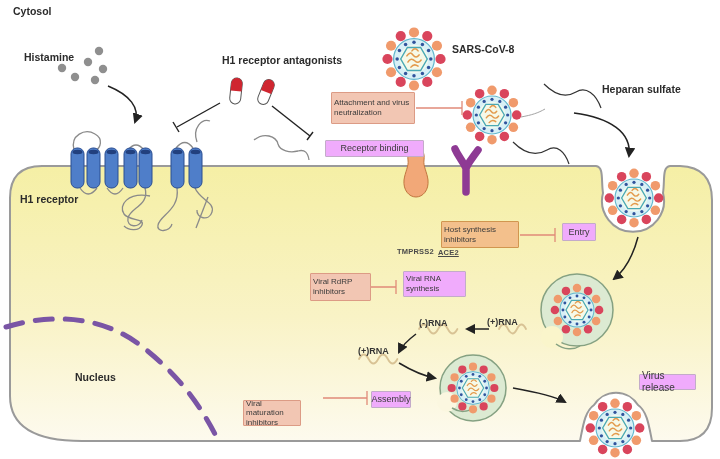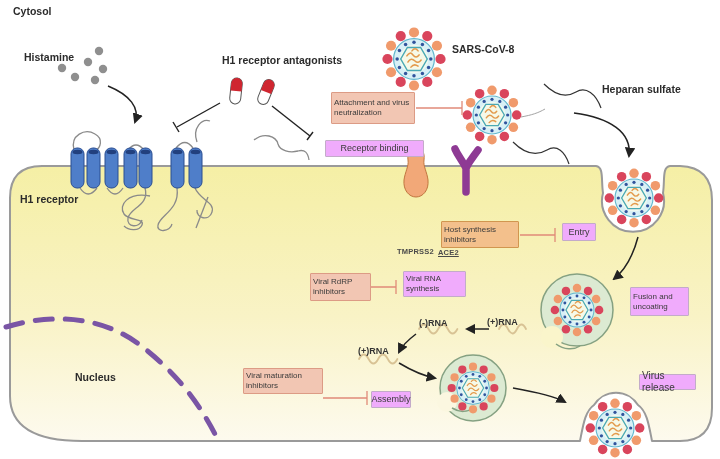--- a/index.html
+++ b/index.html
@@ -200,22 +200,21 @@
 <div class="lbl small" style="left:397px;top:199px;">TMPRSS2</div>
 <div class="lbl small" style="left:438px;top:200px;text-decoration:underline;">ACE2</div>
 <div class="lbl" style="left:61px;top:371px;padding-left:14px;">Nucleus</div>
 <div class="lbl rna" style="left:419px;top:309px;">(-)RNA</div>
 <div class="lbl rna" style="left:487px;top:308px;">(+)RNA</div>
 <div class="lbl rna" style="left:358px;top:337px;">(+)RNA</div>
 
 <div class="box salmon" style="left:331px;top:92px;width:84px;height:32px;">Attachment and virus neutralization</div>
 <div class="box orange" style="left:441px;top:221px;width:78px;height:27px;">Host synthesis inhibitors</div>
 <div class="box salmon" style="left:290px;top:273px;width:61px;height:28px;margin-left:20px;">Viral RdRP inhibitors</div>
-<div class="box salmon" style="left:243px;top:368px;width:80px;height:26px;">Viral maturation inhibitors</div>
+<div class="box salmon" style="left:243px;top:400px;width:58px;height:26px;">Viral maturation inhibitors</div>
 
 <div class="box purple" style="left:325px;top:140px;width:99px;height:17px;font-size:9px;">Receptor binding</div>
 <div class="box purple" style="left:562px;top:223px;width:34px;height:18px;font-size:9px;">Entry</div>
-<div class="box purple" style="left:630px;top:287px;width:59px;height:29px;">Fusion and uncoating</div>
 <div class="box purple" style="left:403px;top:271px;width:63px;height:26px;">Viral RNA synthesis</div>
 <div class="box purple" style="left:371px;top:391px;width:40px;height:17px;font-size:9px;">Assembly</div>
 <div class="box purple" style="left:639px;top:374px;width:57px;height:16px;font-size:10px;">Virus release</div>
 
 </div>
 
 </body></html>

